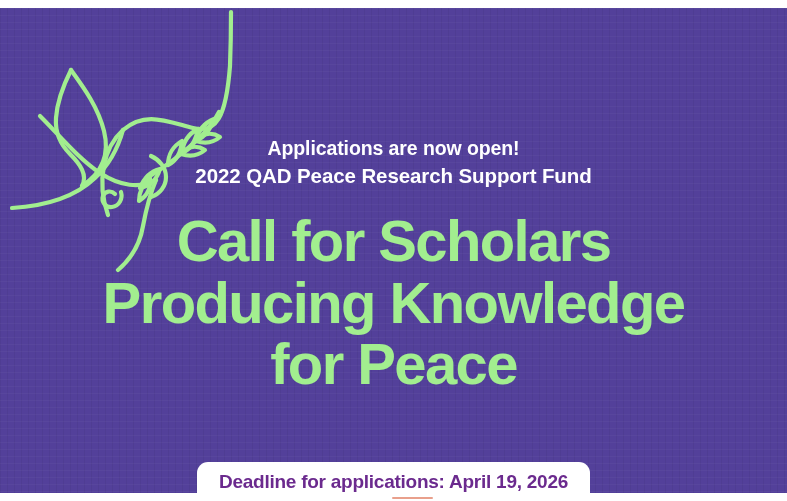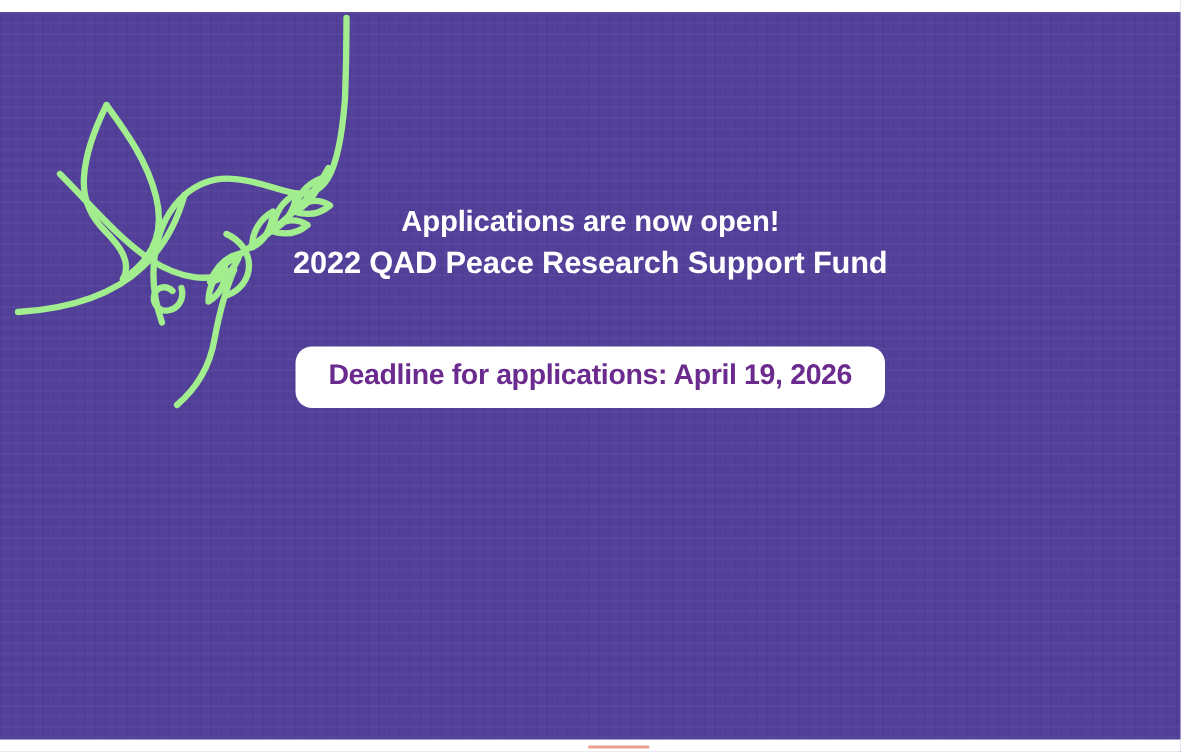--- a/index.html
+++ b/index.html
@@ -59,21 +59,20 @@
     position: absolute;
     left: 0;
     top: 0;
     width: 787px;
     height: 485px;
     display: flex;
     flex-direction: column;
     align-items: center;
     justify-content: flex-start;
     text-align: center;
-    gap: 12px;
   }
 
   .eyebrow {
     margin-top: 127px;
     color: #FFFFFF;
     font-size: 19.5px;
     font-weight: bold;
     line-height: 1.38;
     letter-spacing: -0.1px;
     max-width: 640px;
@@ -164,20 +163,25 @@
       </g>
     </svg>
 
     <div class="content">
 
       <div class="eyebrow">
         <span>Applications are now open!</span>
         <span class="line2">2022 QAD Peace Research Support Fund</span>
       </div>
 
+      <h1 class="headline">
+        <span class="hl-line">Call for Scholars</span>
+        <span class="hl-line">Producing Knowledge</span>
+        <span class="hl-line">for Peace</span>
+      </h1>
 
       <div class="deadline-wrap">
         <span class="deadline-pill">Deadline for applications: April 19, 2026</span>
       </div>
 
     </div>
   </div>
 
   <div class="bottom-rule"></div>
 

